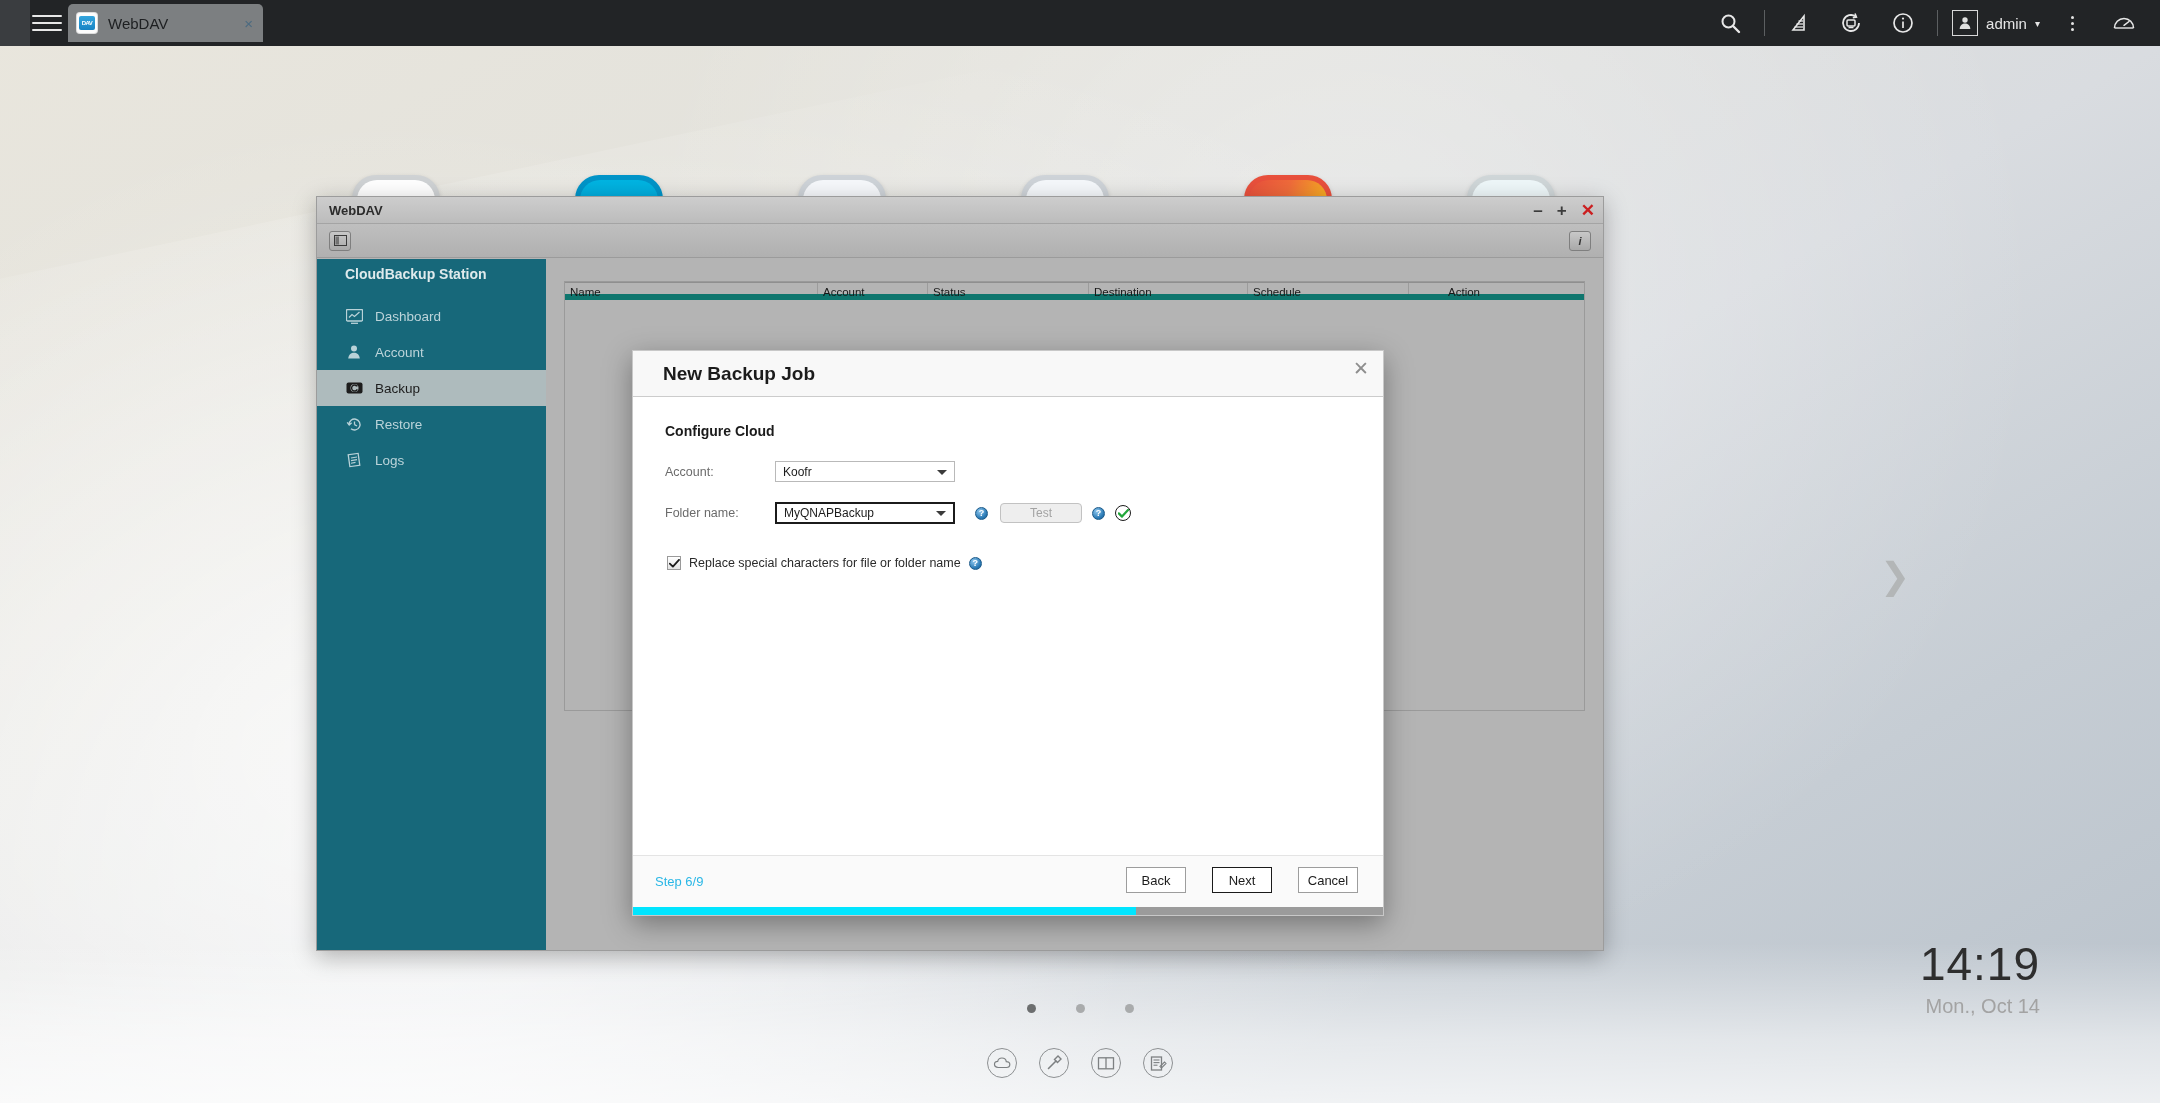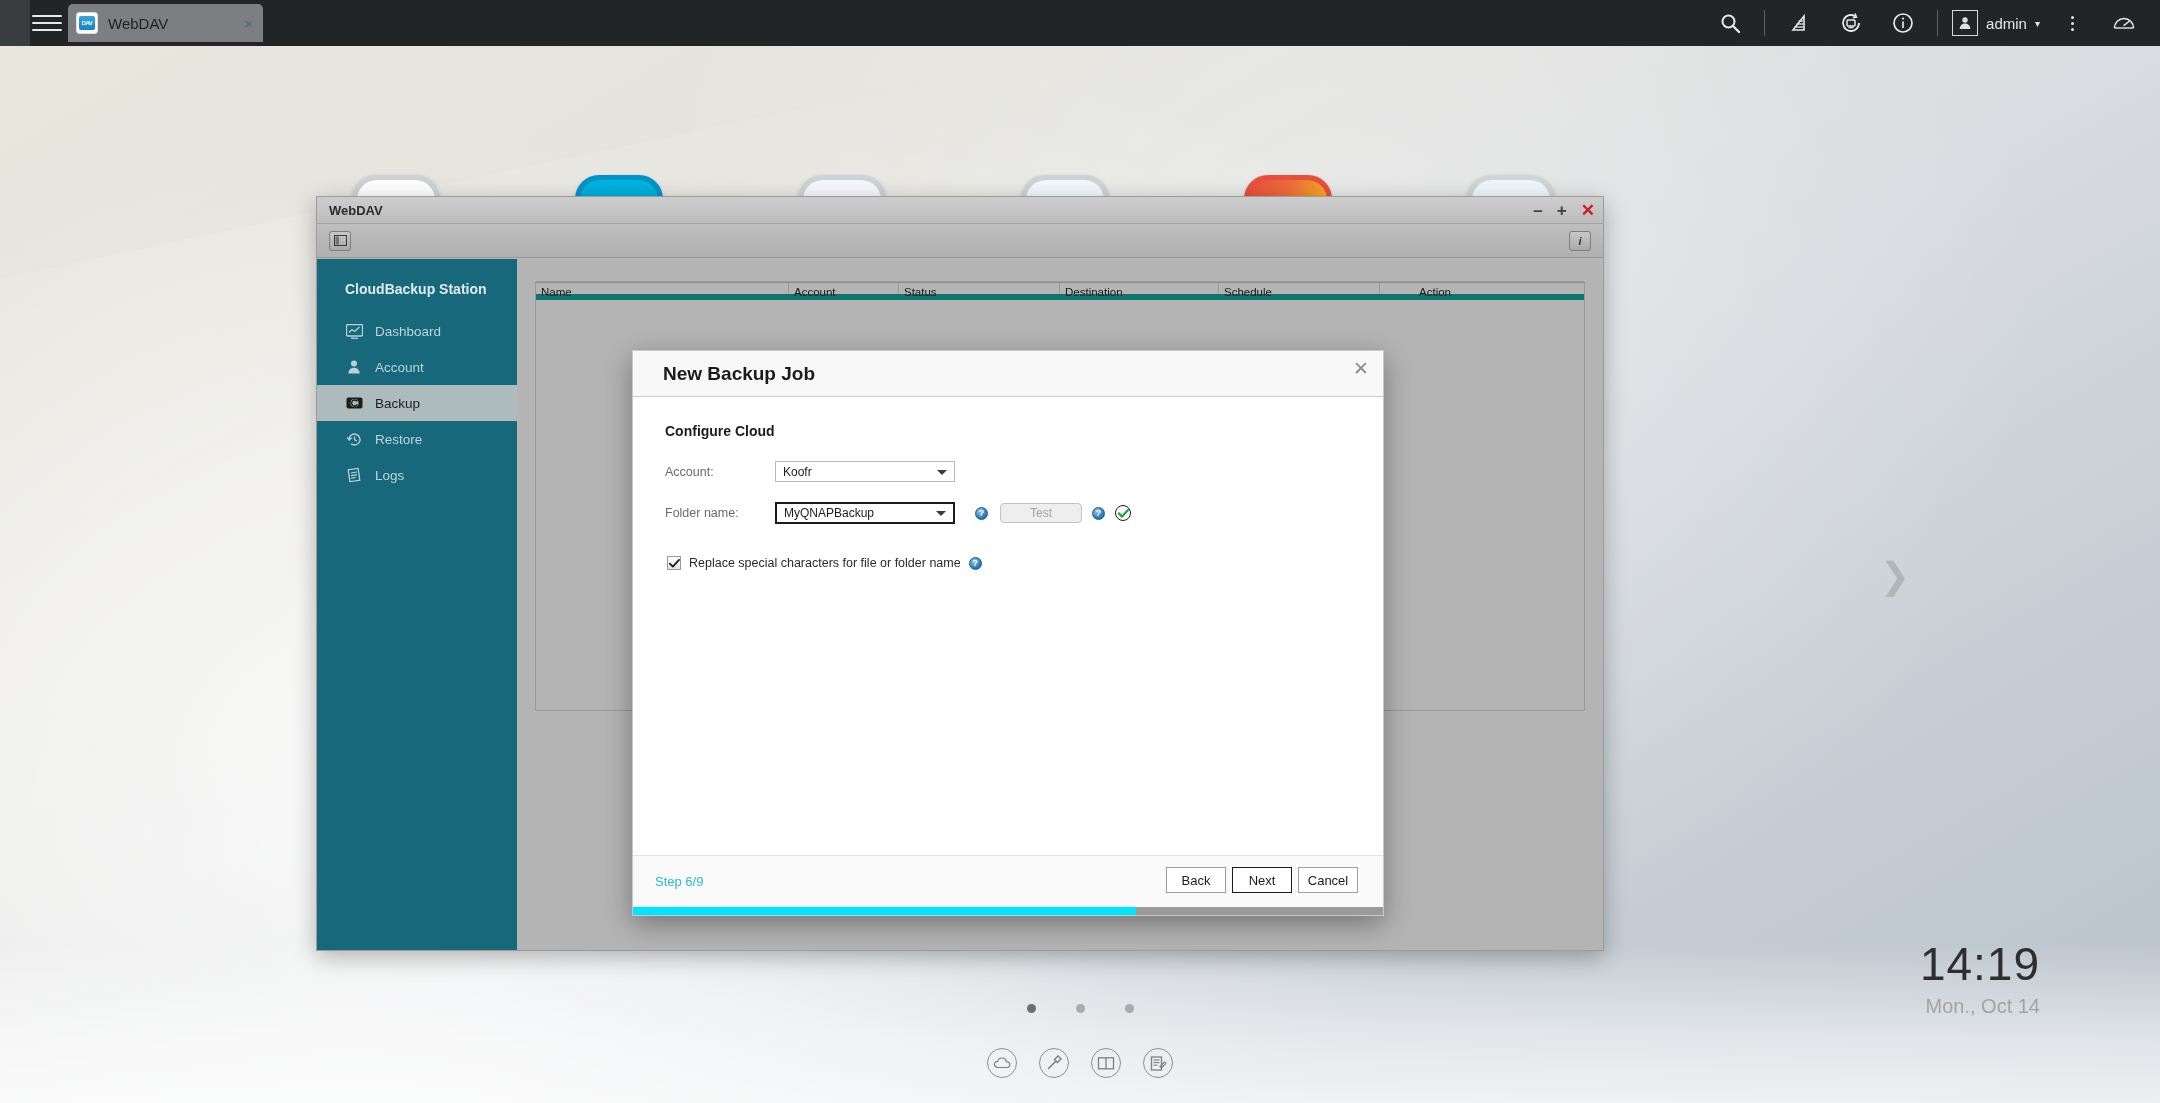--- a/index.html
+++ b/index.html
@@ -96,21 +96,21 @@
     width:22px; height:20px; border:1px solid #7f7f7f; border-radius:3px;
     background:linear-gradient(180deg,#c8c8c8,#a9a9a9); display:flex; align-items:center; justify-content:center;
     cursor:pointer; font-size:11px; color:#333;
   }
   #wintoolbar .left{ margin-left:12px; }
   #wintoolbar .right{ position:absolute; right:12px; }
 
   #winbody{ position:absolute; left:0; top:62px; right:0; bottom:0; display:flex; background:#b4b4b4; }
 
   
-  #sidebar{ width:200px; background:#17687a; flex:none; padding-top:16px; position:relative; }
+  #sidebar{ width:229px; background:#17687a; flex:none; padding-top:1px; position:relative; }
   #sidebar .brand{ color:#dfeaec; font-size:14px; font-weight:bold; padding:6px 0 16px 28px; }
   .side-item{
     height:36px; display:flex; align-items:center; padding-left:28px; gap:12px; cursor:pointer;
     color:#bcd4da; font-size:13.5px;
   }
   .side-item.active{ background:#aebbbd; color:#1d1d1d; }
   .side-item .ico{ width:18px; height:18px; display:flex; align-items:center; justify-content:center; flex:none; }
 
   
   #content{ flex:1; background:#b4b4b4; position:relative; padding:22px 18px 0 18px; }
@@ -168,21 +168,21 @@
     width:14px;height:14px;border:1px solid #9a9a9a;background:linear-gradient(180deg,#ffffff,#e3e3e3);
     display:flex;align-items:center;justify-content:center;cursor:pointer;flex:none;
   }
   .cbox svg{ display:block; }
   .checkrow .ctext{ font-size:12.5px; color:#2a2a2a; }
 
   #modal-foot{
     position:absolute; left:0; right:0; bottom:0; height:60px; background:#fafafa; border-top:1px solid #e4e4e4;
   }
   .stepinfo{ position:absolute; left:22px; top:18px; font-size:13px; color:#2ab7e6; }
-  .footbtns{ position:absolute; right:25px; top:11px; display:flex; gap:6px; }
+  .footbtns{ position:absolute; right:25px; top:11px; display:flex; gap:26px; }
   .fbtn{
     width:60px;height:26px;border:1px solid #9d9d9d;background:#fff;font-size:13px;color:#1b1b1b;
     display:flex;align-items:center;justify-content:center;cursor:pointer;
   }
   .fbtn.primary{ border:1.6px solid #1b1b1b; }
   #progress{ position:absolute; left:0; bottom:0; height:8px; width:100%; background:#9b9b9b; }
   #progress .bar{ height:8px; background:#00e5ff; }
 
   
   #pagearrow{ position:absolute; left:1880px; top:555px; font-size:36px; color:#b3b6b7; cursor:pointer; z-index:20; font-family:"DejaVu Sans", sans-serif;}

